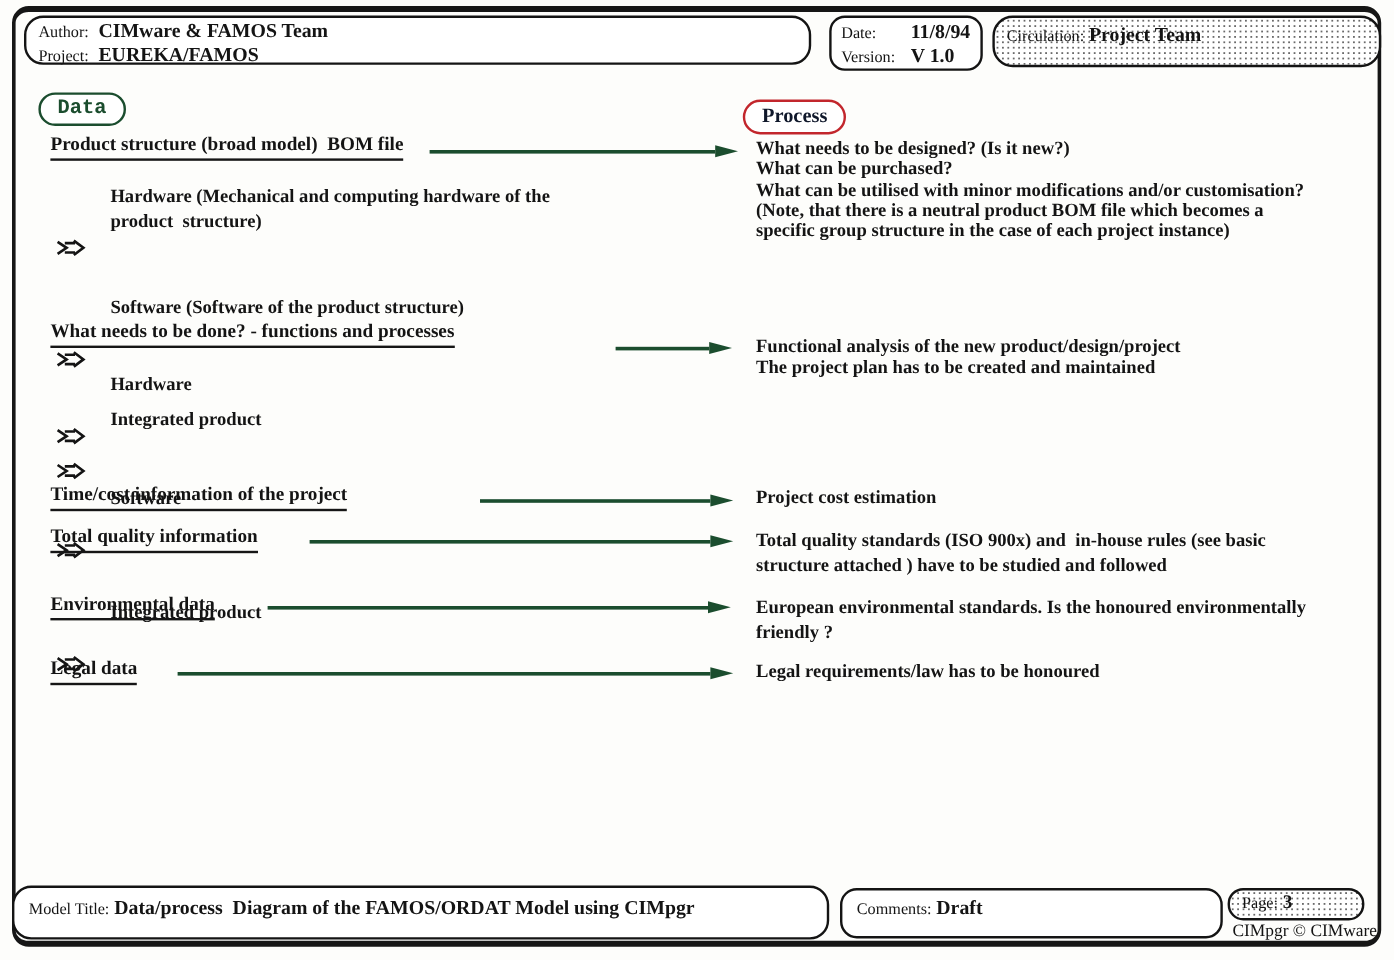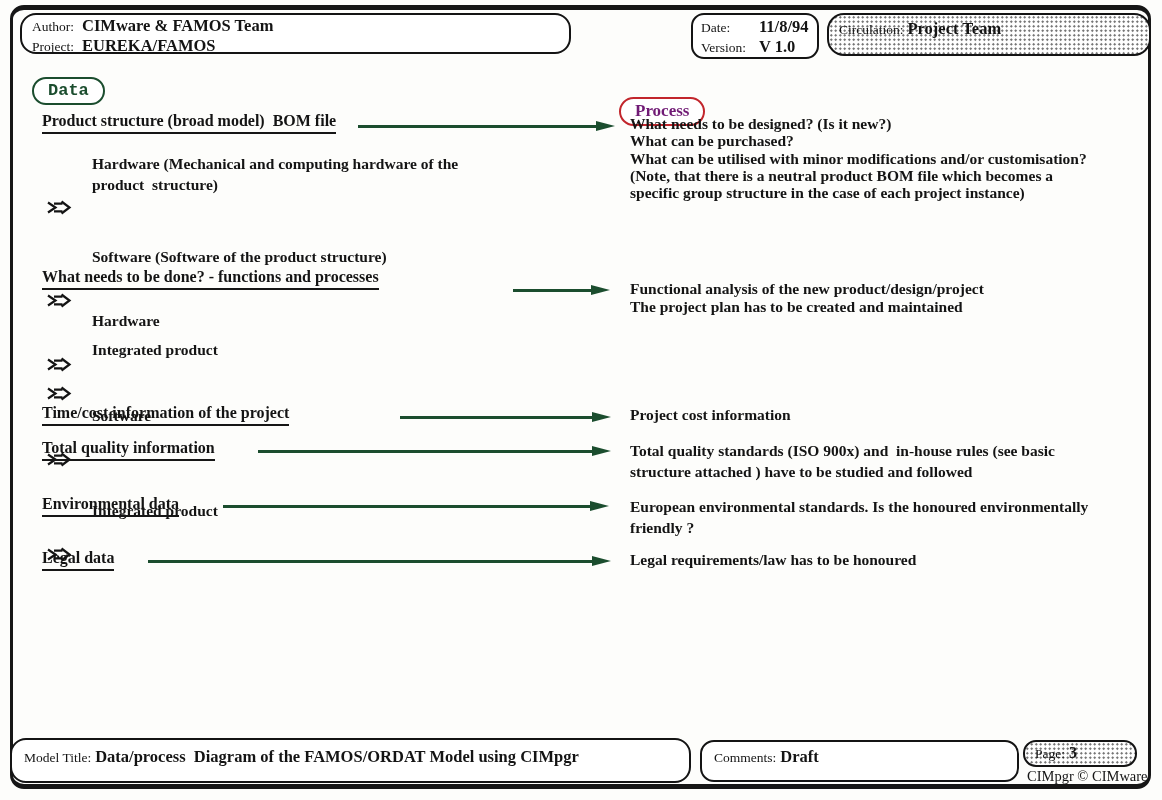--- a/index.html
+++ b/index.html
@@ -22,32 +22,32 @@
   .dotted{
     background-color:#ffffff;
     background-image:radial-gradient(circle,#6a6a6a 0.9px,transparent 1.05px);
     background-size:4.5px 4.5px;
   }
   .lbl{font-size:13.5px;font-weight:normal;}
   .val{font-size:16.5px;font-weight:bold;}
   .frow{display:flex;align-items:baseline;line-height:19px;}
   .frow .lbl{flex:0 0 58px;}
 
-  .author-box{left:20px;top:13px;width:551px;height:41px;border-radius:16px;padding:1px 0 0 10px;}
+  .author-box{left:20px;top:13px;width:656px;height:41px;border-radius:16px;padding:1px 0 0 10px;}
   .author-box .frow .lbl{flex-basis:50px;}
   .date-box{left:691px;top:13px;width:128px;height:46px;border-radius:13px;padding:2px 0 0 8px;}
   .circ-box{left:827px;top:13px;width:324px;height:43px;border-radius:17px;padding:4px 0 0 10px;}
 
   
   .badge{
     position:absolute;background:#fff;font-weight:bold;font-size:17px;
     padding:2px 14px 3px 14px;box-sizing:border-box;
   }
   .data-badge{left:32px;top:77px;color:#1b4d2e;border:2.5px solid #1b4d2e;border-radius:15px;font-family:Liberation Mono, monospace;}
-  .process-badge{left:619px;top:97px;color:#701a75;border:2.5px solid #c2262c;border-radius:15px;}
+  .process-badge{left:619px;top:83px;color:#0f172a;border:2.5px solid #c2262c;border-radius:15px;}
 
   
   .section{position:absolute;left:0;width:1162px;}
   .heading{
     position:absolute;left:42px;top:0;font-weight:bold;font-size:16px;
     border-bottom:2.5px solid #161616;padding-bottom:2px;white-space:pre;
   }
   .process{
     position:absolute;left:630px;width:527px;font-weight:bold;font-size:15.5px;
     line-height:18px;white-space:pre-wrap;
@@ -198,21 +198,21 @@
     </span>
     <span class="btxt">Integrated product</span>
   </div>
         </div>
   </div>
       <div class="section s3">
     <div class="heading">Time/cost information of the project</div>
     <div class="arrow">
           <i class="head"></i>
         </div>
-    <div class="process">Project cost information</div>
+    <div class="process">Project cost estimation</div>
 
   </div>
       <div class="section s4">
     <div class="heading">Total quality information</div>
     <div class="arrow">
           <i class="head"></i>
         </div>
     <div class="process">Total quality standards (ISO 900x) and  in-house rules (see basic
 structure attached ) have to be studied and followed</div>
 

